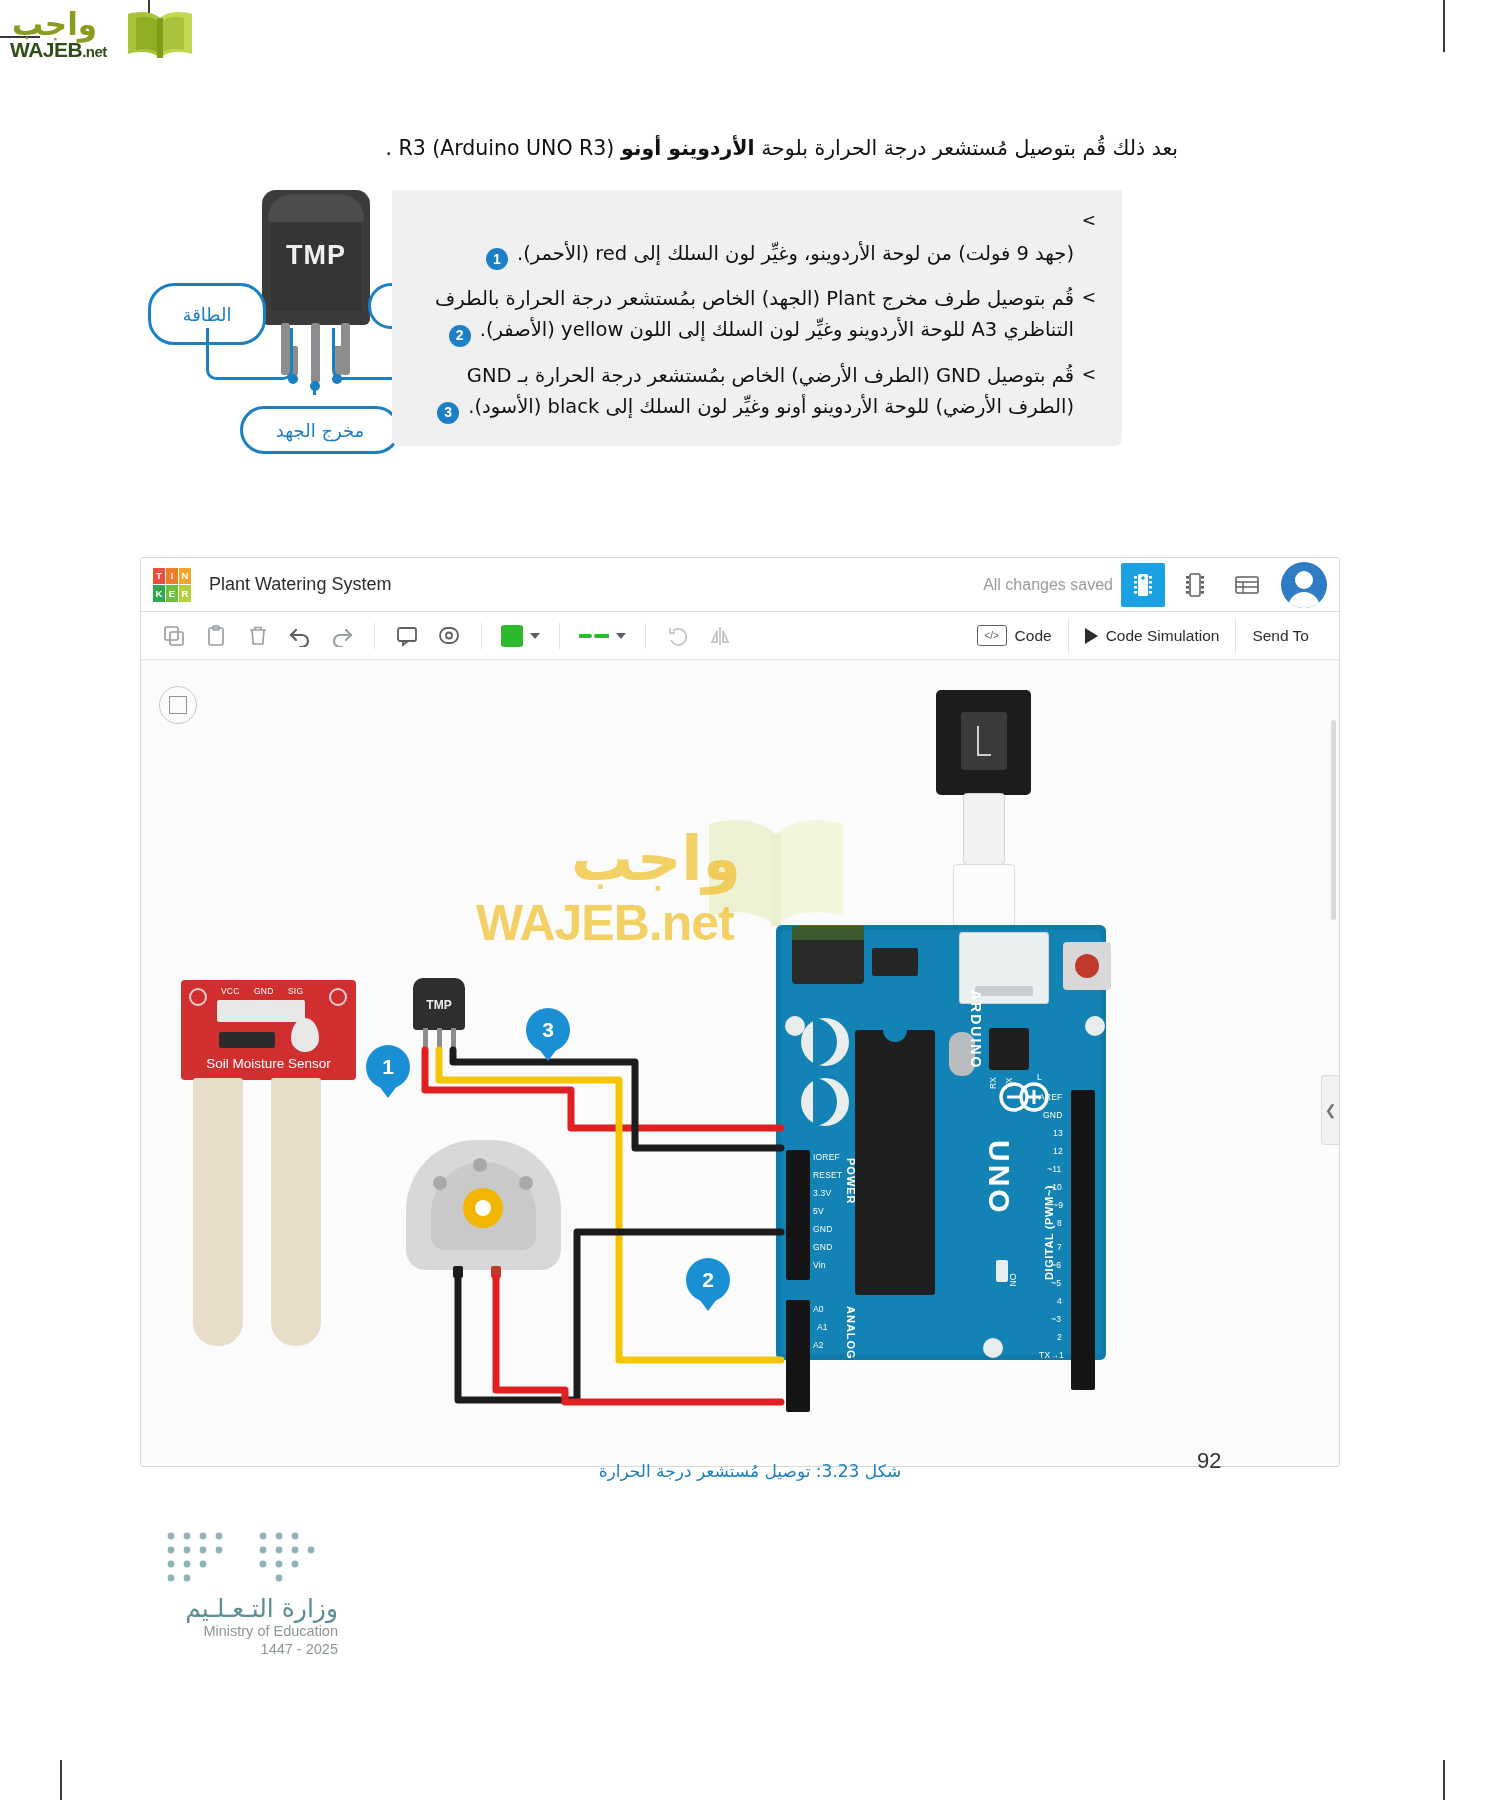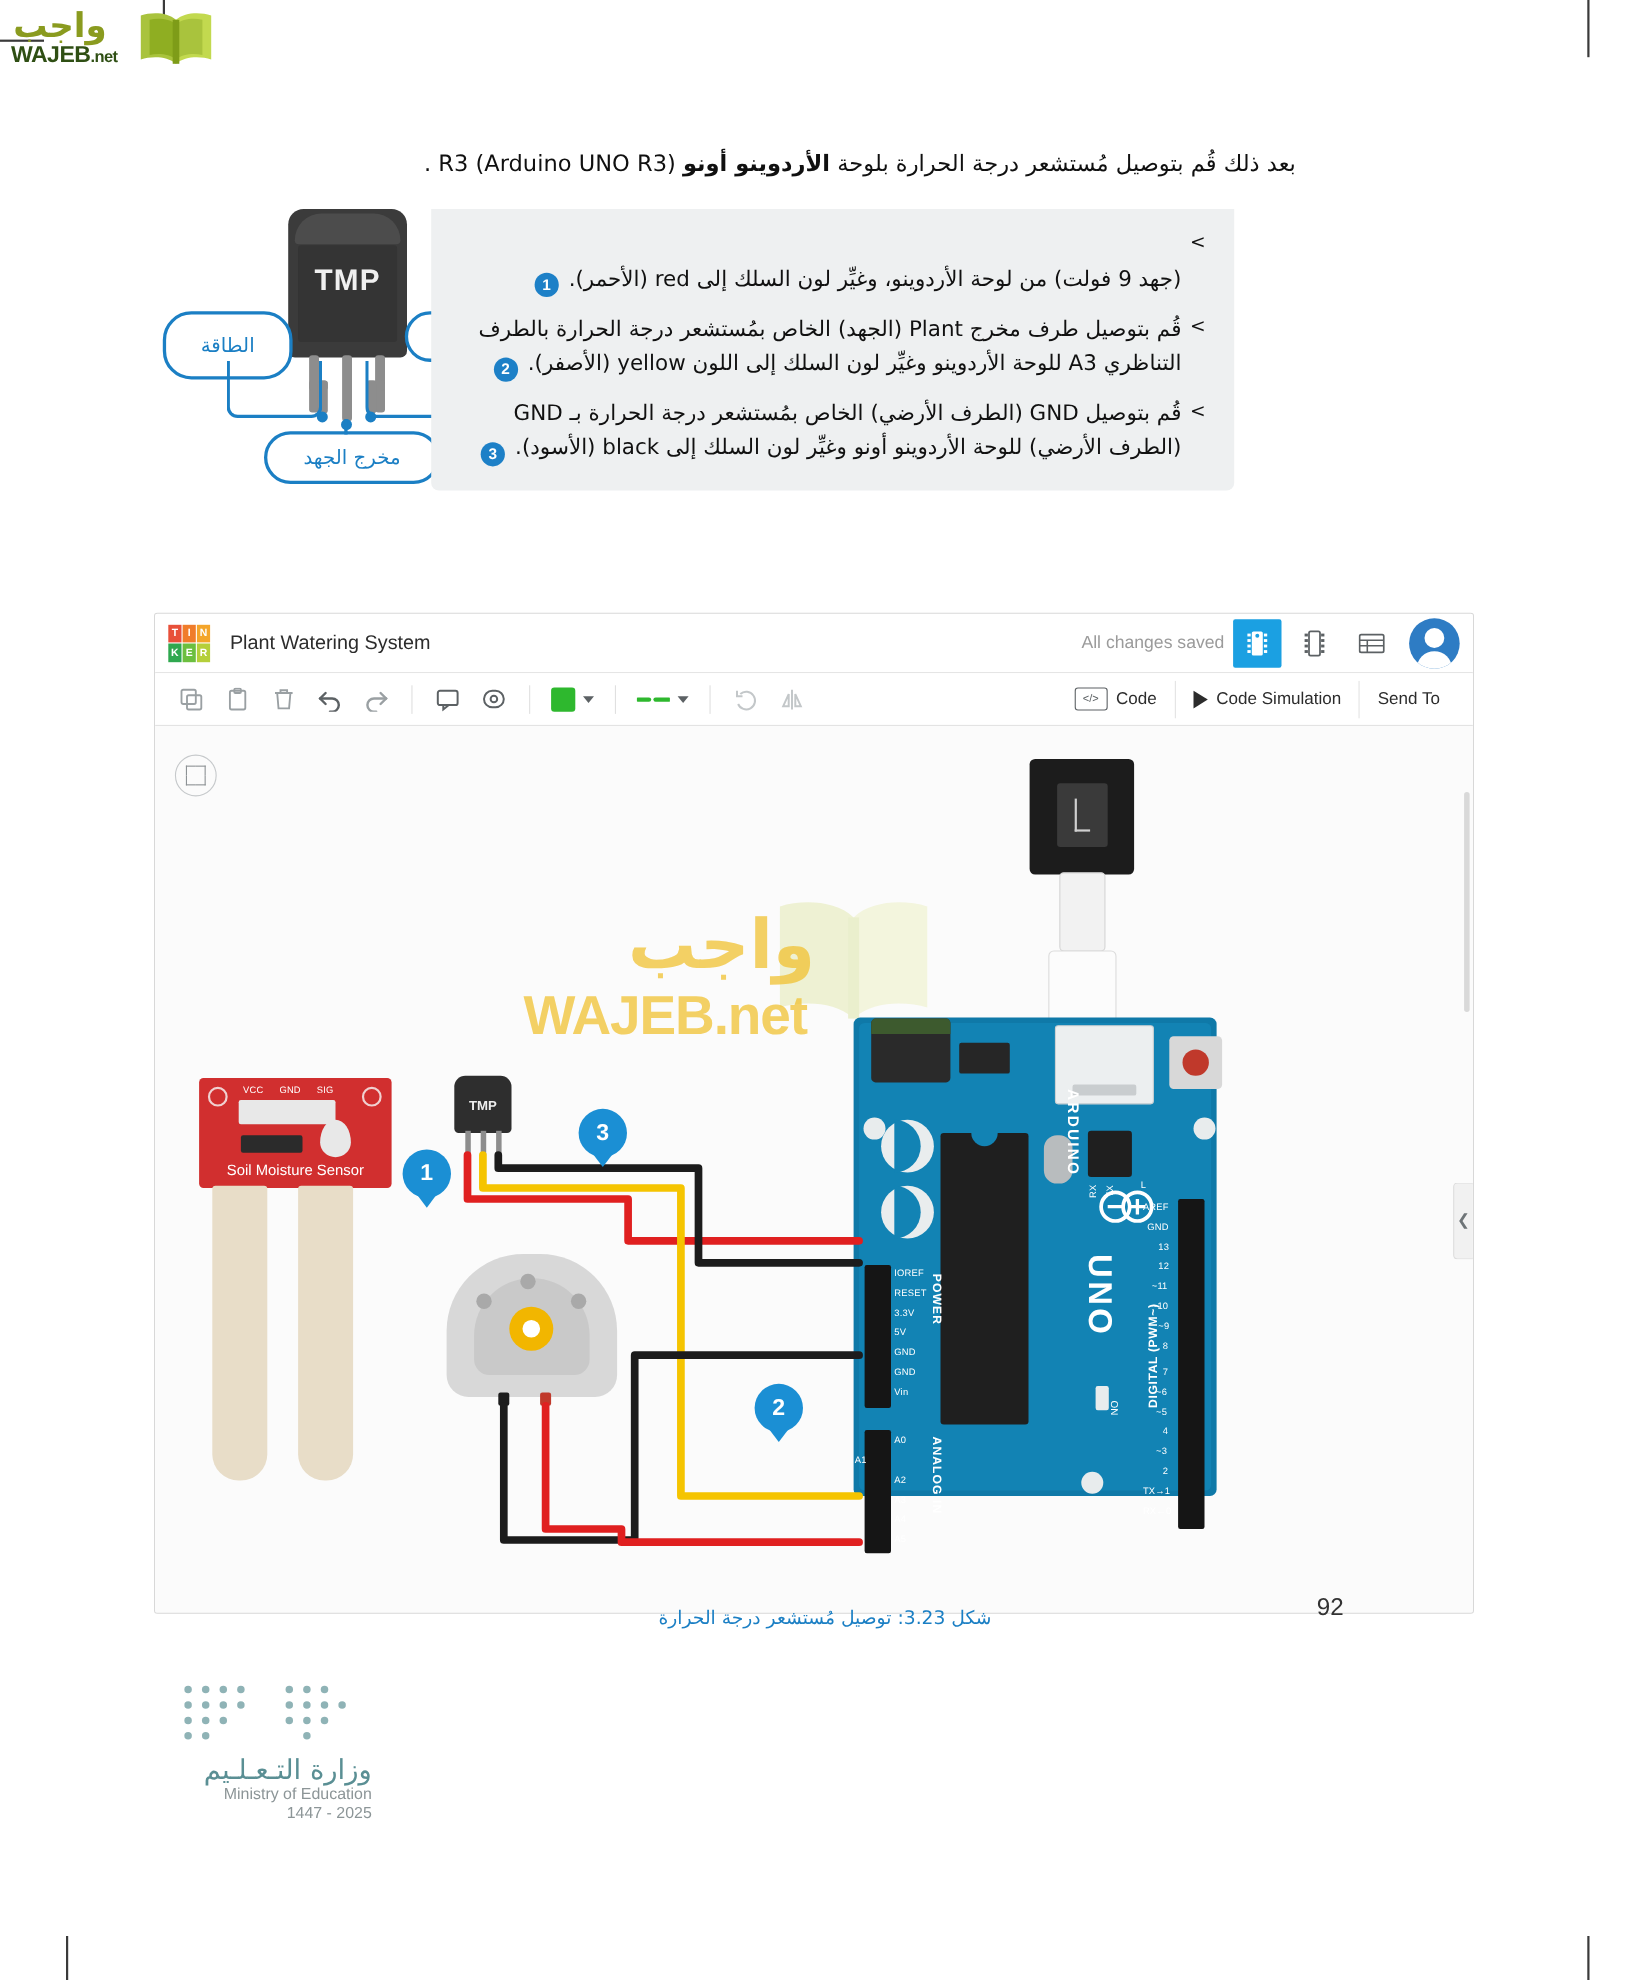--- a/index.html
+++ b/index.html
@@ -47,21 +47,21 @@
   .leg.m { left:171px; top:145px; height:60px; }
   .leg.r { left:201px; top:145px; height:52px; }
   .leg-kink { position:absolute; width:17px; height:9px; background:#8d8d8d; border-radius:3px;}
   .dot { position:absolute; width:10px; height:10px; border-radius:50%; background:#1b7fc4; }
 
   .pill { position:absolute; border:3px solid #1b7fc4; border-radius:26px;
           background:#fff; color:#1b7fc4; font-size:18px; display:flex;
           align-items:center; justify-content:center; font-family:"DejaVu Sans",sans-serif;}
   .pill.left  { left:8px;   top:105px; width:118px; height:62px; }
   .pill.right { left:228px; top:105px; width:118px; height:46px; }
-  .pill.bottom{ left:100px; top:214px; width:160px; height:48px;text-align:right; }
+  .pill.bottom{ left:100px; top:228px; width:160px; height:48px;text-align:right; }
   .conn { position:absolute; border:3px solid #1b7fc4; border-top:none; }
 
   
   .card { position:absolute; right:378px; top:190px; width:730px; }
   .card-head {
     background:#3f3f3f; color:#fff; border-radius:7px 7px 0 0;
     padding:11px 26px 13px 26px; text-align:right; font-size:20px; font-weight:bold;
     direction:rtl;
     background-image:
       radial-gradient(rgba(255,255,255,.10) 1px, transparent 1px),
@@ -469,21 +469,21 @@
     <div class="lbl" style="left:672px;top:510px;">RESET</div>
     <div class="lbl" style="left:672px;top:528px;">3.3V</div>
     <div class="lbl" style="left:672px;top:546px;">5V</div>
     <div class="lbl" style="left:672px;top:564px;">GND</div>
     <div class="lbl" style="left:672px;top:582px;">GND</div>
     <div class="lbl" style="left:672px;top:600px;">Vin</div>
 
     <div style="position:absolute;left:645px;top:640px;width:24px;height:112px;background:#151515;border-radius:2px;"></div>
     <div style="position:absolute;left:716px;top:646px;color:#fff;font-size:11px;font-weight:bold;letter-spacing:1px;transform:rotate(90deg);transform-origin:left top;font-family:'Liberation Sans',sans-serif;">ANALOG IN</div>
     <div class="lbl" style="left:672px;top:644px;">A0</div>
-    <div class="lbl" style="left:636px;top:662px;">A1</div>
+    <div class="lbl" style="left:676px;top:662px;">A1</div>
     <div class="lbl" style="left:672px;top:680px;">A2</div>
     <div class="lbl" style="left:672px;top:698px;">A3</div>
     <div class="lbl" style="left:672px;top:716px;">A4</div>
     <div class="lbl" style="left:672px;top:734px;">A5</div>
 
     <div style="position:absolute;left:930px;top:430px;width:24px;height:300px;background:#151515;border-radius:2px;"></div>
     <div style="position:absolute;left:902px;top:620px;color:#fff;font-size:11px;font-weight:bold;letter-spacing:.6px;transform:rotate(-90deg);transform-origin:left top;font-family:'Liberation Sans',sans-serif;">DIGITAL (PWM~)</div>
     <div class="lbl" style="left:898px;top:432px;">AREF</div>
     <div class="lbl" style="left:902px;top:450px;">GND</div>
     <div class="lbl" style="left:912px;top:468px;">13</div>

